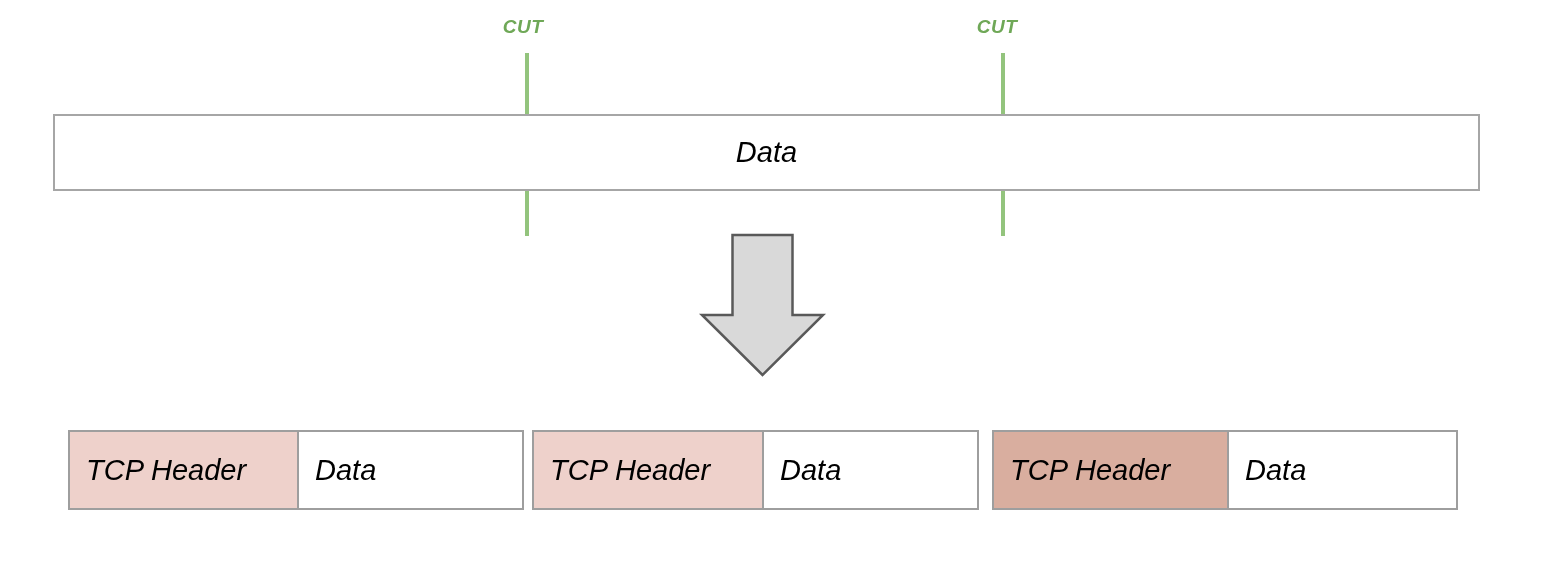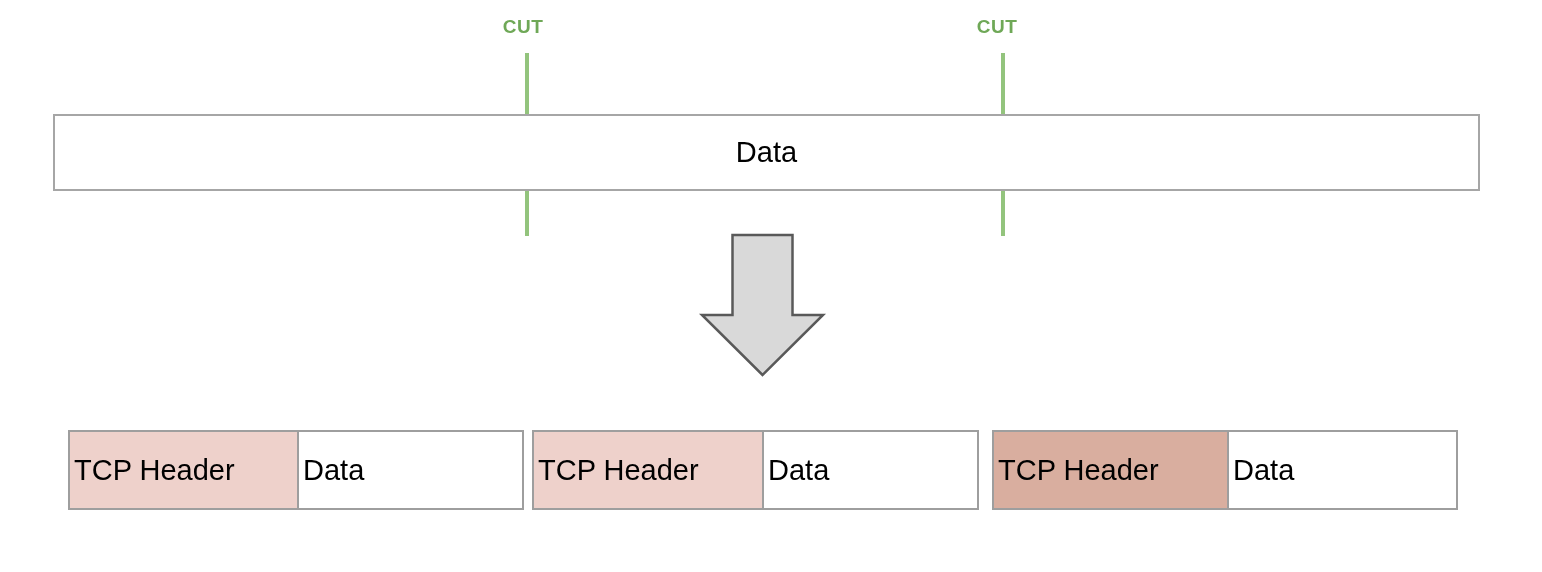--- a/index.html
+++ b/index.html
@@ -18,20 +18,21 @@
   body{
     font-family:"Liberation Sans", sans-serif;
     background:var(--bg);
   }
   .canvas{
     position:relative;
     width:1542px;
     height:572px;
     background:var(--bg);
     overflow:hidden;
+    font-style:italic;
   }
   
   .top-bar{
     position:absolute;
     left:53px; top:114px;
     width:1427px; height:77px;
     box-sizing:border-box;
     border:2px solid var(--bar-border);
     background:#ffffff;
     display:flex;
@@ -85,21 +86,21 @@
     display:flex;
     align-items:stretch;
   }
   .segment.seg-1{left:68px;  width:456px;}
   .segment.seg-2{left:532px; width:447px;}
   .segment.seg-3{left:992px; width:466px;}
   .cell{
     display:flex;
     align-items:center;
     box-sizing:border-box;
-    padding-left:4px;
+    padding-left:16px;
     font-size:29px;
     color:var(--text-color);
     white-space:nowrap;
     overflow:hidden;
   }
   .cell.tcp{flex:0 0 auto;}
   .seg-1 .cell.tcp{width:227px;}
   .seg-2 .cell.tcp{width:228px;}
   .seg-3 .cell.tcp{width:233px;}
   .cell.data{

